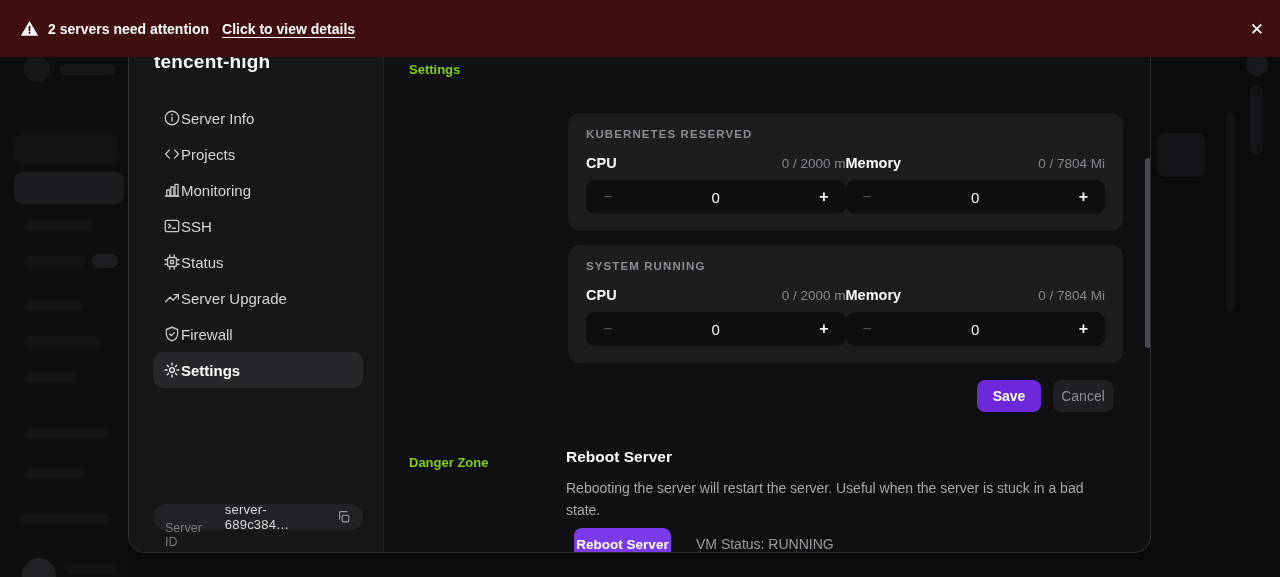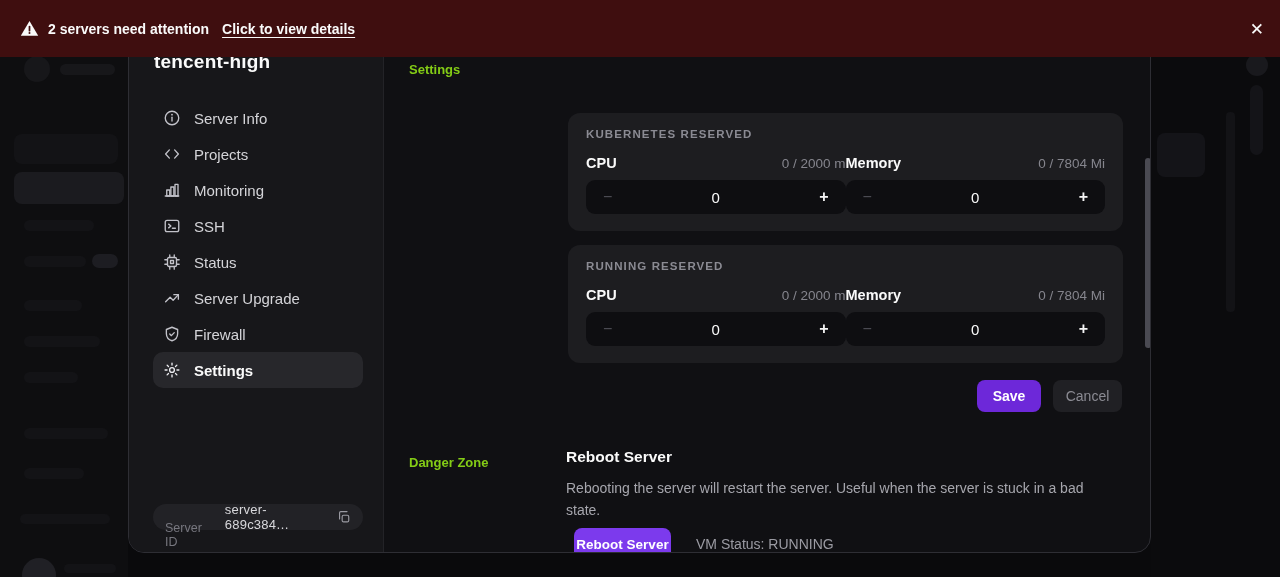--- a/index.html
+++ b/index.html
@@ -48,21 +48,21 @@
     background: #101013; border: 1px solid #2e2e34; border-radius: 16px;
     overflow: hidden; z-index: 10;
   }
   .modal-nav {
     position: absolute; left: 0; top: 0; width: 255px; height: 613px;
     background: #17171a; border-right: 1px solid #232327;
   }
   .nav-title { position: absolute; left: 25px; top: 110px; font-size: 19px; font-weight: 700; color: #fafafa; letter-spacing: .2px; }
   .nav-menu { position: absolute; left: 24px; top: 159px; width: 210px; }
   .nav-item {
-    height: 36px; display: flex; align-items: center; gap: 13px;
+    height: 36px; display: flex; align-items: center; 
     padding: 0 10px; border-radius: 10px; cursor: pointer;
     color: #d4d4d8; font-size: 15px;
   }
   .nav-item svg { width: 18px; height: 18px; flex: 0 0 auto; color: #c2c2c9; }
   .nav-item.active { background: #27272b; color: #fafafa; font-weight: 700; }
   .nav-item.active svg { color: #ececf0; }
   .server-id-pill {
     position: absolute; left: 24px; top: 563px; width: 210px; height: 26px;
     background: #222226; border-radius: 13px;
     display: flex; align-items: center; padding: 0 12px; gap: 8px;
@@ -91,21 +91,21 @@
   .stepper {
     margin-top: 9px; height: 34px; background: #0e0e11; border-radius: 9px;
     display: flex; align-items: center; padding: 0 17px;
   }
   .stepper .st-minus { font-size: 16px; color: #4e4e56; cursor: pointer; width: 14px; text-align: left; }
   .stepper .st-value { flex: 1; text-align: center; font-size: 15px; color: #fafafa; }
   .stepper .st-plus { font-size: 16px; color: #f4f4f5; cursor: pointer; width: 14px; text-align: right; font-weight: 600; }
 
   .btn { position: absolute; border: none; border-radius: 8px; font-size: 14px; cursor: pointer; font-family: inherit; }
   .btn-save { left: 848px; top: 439px; width: 64px; height: 32px; background: #6d28d9; color: #fff; font-weight: 600; }
-  .btn-cancel { left: 924px; top: 439px; width: 69px; height: 32px; background: #202024; color: #8b8b93; font-weight: 400; }
+  .btn-cancel { left: 924px; top: 439px; width: 60px; height: 32px; background: #202024; color: #8b8b93; font-weight: 400; }
   .btn-reboot { left: 445px; top: 587px; width: 97px; height: 33px; background: #7c3aed; color: #fff; font-weight: 600; font-size: 13.5px; }
   .vm-status { position: absolute; left: 567px; top: 595px; font-size: 14px; color: #9b9ba3; }
 
   .scroll-thumb {
     position: absolute; left: 1016px; top: 217px; width: 6px; height: 190px;
     background: #4a4a52; border-radius: 3.5px;
   }
 </style>
 </head>
 <body>
@@ -248,21 +248,21 @@
         <div class="stepper">
           <span class="st-minus">−</span>
           <span class="st-value">0</span>
           <span class="st-plus">+</span>
         </div>
       </div>
     </div>
   </div>
 
   <div class="res-card" style="top:304px;">
-    <div class="card-title">RUNNING RESERVED</div>
+    <div class="card-title">SYSTEM RUNNING</div>
     <div class="fields">
       <div class="field">
         <div class="field-head">
           <span class="f-label">CPU</span>
           <span class="f-usage">0 / 2000 m</span>
         </div>
         <div class="stepper">
           <span class="st-minus">−</span>
           <span class="st-value">0</span>
           <span class="st-plus">+</span>

